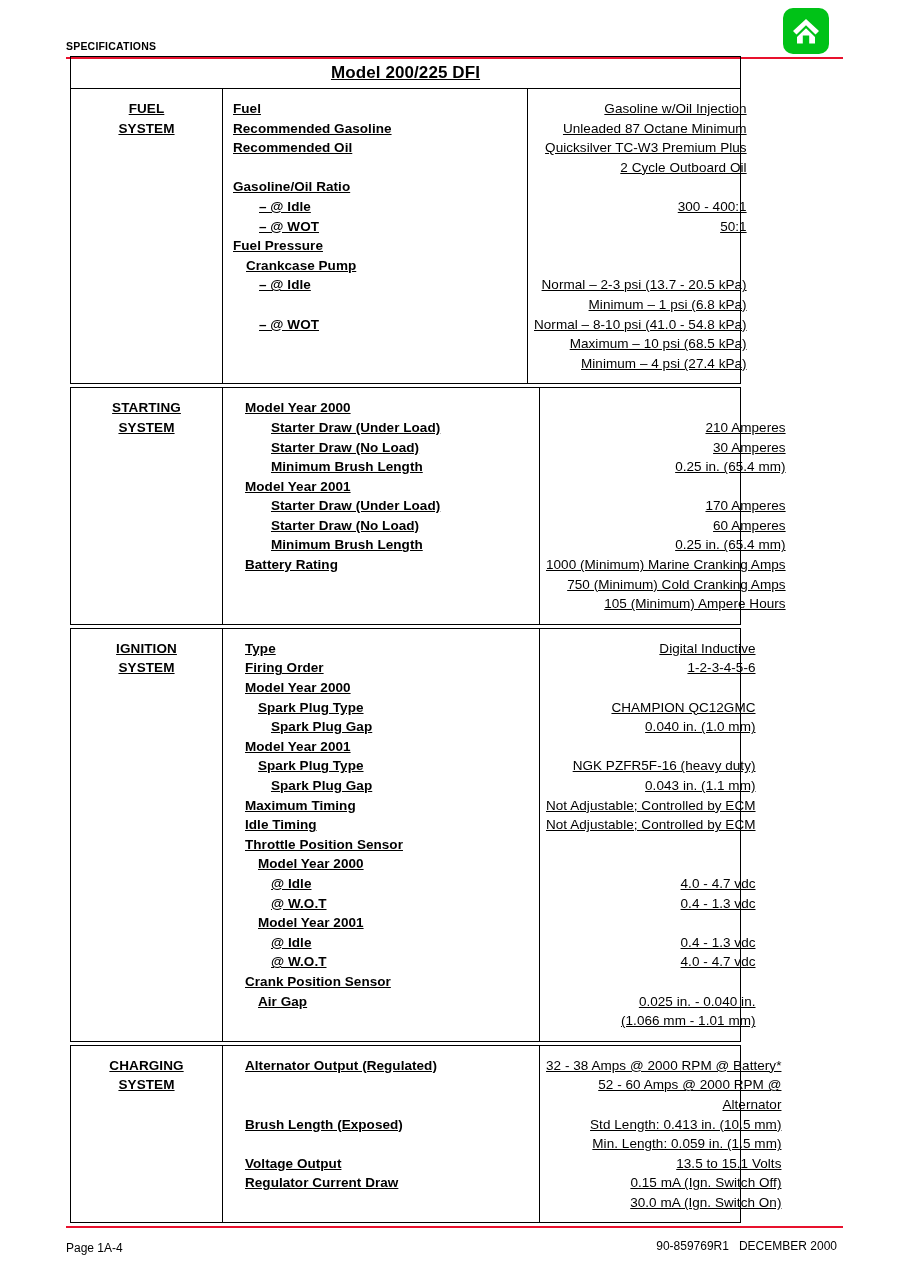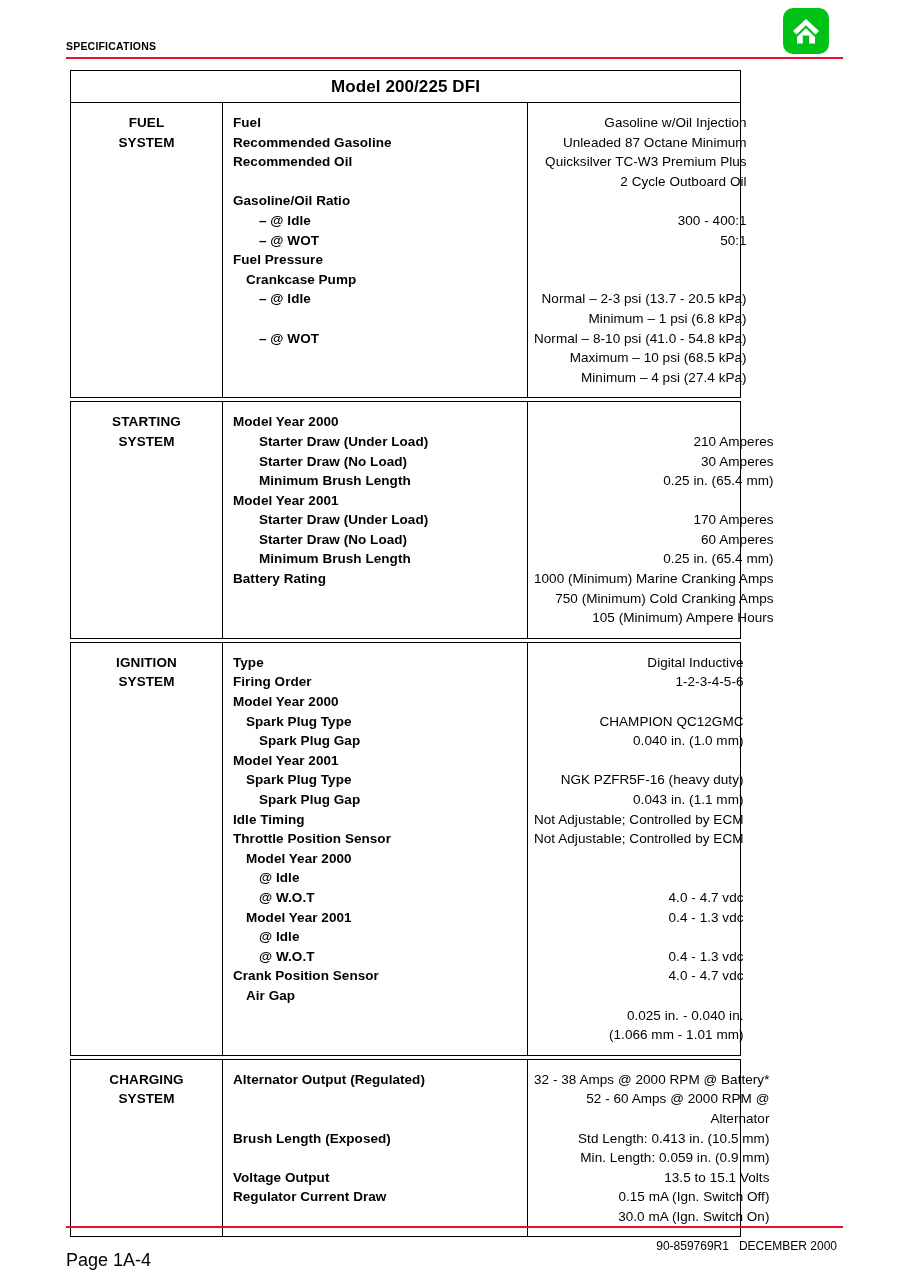--- a/index.html
+++ b/index.html
@@ -54,22 +54,23 @@
     display: flex;
     align-items: center;
     justify-content: center;
   }
   .home-icon svg { display: block; }
 
   
   .spec-table {
     position: absolute;
     left: 70px;
-    top: 70px;
+    top: 56px;
     width: 671px;
+    text-decoration: underline;
   }
   .title-block {
     border: 1.6px solid #000;
     height: 33px;
     display: flex;
     align-items: center;
     justify-content: center;
   }
   .title-block .title-text {
     font-size: 17px;
@@ -79,20 +80,21 @@
 
   .section-block {
     border: 1.6px solid #000;
     border-top: none;
     display: flex;
     position: relative;
   }
   .section-block.gap-above {
     border-top: 1.6px solid #000;
     margin-top: 3px;
+    gap: 12px;
   }
 
   .col-system {
     width: 152px;
     flex: 0 0 152px;
     border-right: 1.6px solid #000;
     padding-top: 10px;
     text-align: center;
   }
   .col-system .sys-line {
@@ -152,22 +154,22 @@
     position: absolute;
     left: 66px;
     top: 0;
     width: 777px;
     height: 2px;
     background: #e8112d;
   }
   .footer-left {
     position: absolute;
     left: 66px;
-    top: 27px;
-    font-size: 18px;
+    top: 15px;
+    font-size: 12px;
     line-height: 14px;
     white-space: nowrap;
   }
   .footer-right {
     position: absolute;
     right: 72px;
     top: 13px;
     font-size: 12px;
     line-height: 14px;
     white-space: nowrap;
@@ -275,20 +277,21 @@
         <div class="col-body">
           <div class="col-labels">
             <div class="row-label ind-0">Type</div>
             <div class="row-label ind-0">Firing Order</div>
             <div class="row-label ind-0">Model Year 2000</div>
             <div class="row-label ind-1">Spark Plug Type</div>
             <div class="row-label ind-2">Spark Plug Gap</div>
             <div class="row-label ind-0">Model Year 2001</div>
             <div class="row-label ind-1">Spark Plug Type</div>
             <div class="row-label ind-2">Spark Plug Gap</div>
+            <div class="row-label ind-0">Maximum Timing</div>
             <div class="row-label ind-0">Idle Timing</div>
             <div class="row-label ind-0">Throttle Position Sensor</div>
             <div class="row-label ind-1">Model Year 2000</div>
             <div class="row-label ind-2">@ Idle</div>
             <div class="row-label ind-2">@ W.O.T</div>
             <div class="row-label ind-1">Model Year 2001</div>
             <div class="row-label ind-2">@ Idle</div>
             <div class="row-label ind-2">@ W.O.T</div>
             <div class="row-label ind-0">Crank Position Sensor</div>
             <div class="row-label ind-1">Air Gap</div>
@@ -332,21 +335,21 @@
             <div class="row-label ind-0 blank">&nbsp;</div>
             <div class="row-label ind-0">Voltage Output</div>
             <div class="row-label ind-0">Regulator Current Draw</div>
             <div class="row-label ind-0 blank">&nbsp;</div>
           </div>
           <div class="col-values">
             <div class="row-value">32 - 38 Amps @ 2000 RPM @ Battery*</div>
             <div class="row-value">52 - 60 Amps @ 2000 RPM @</div>
             <div class="row-value">Alternator</div>
             <div class="row-value">Std Length: 0.413 in. (10.5 mm)</div>
-            <div class="row-value">Min. Length: 0.059 in. (0.9 mm)</div>
+            <div class="row-value">Min. Length: 0.059 in. (1.5 mm)</div>
             <div class="row-value">13.5 to 15.1 Volts</div>
             <div class="row-value">0.15 mA (Ign. Switch Off)</div>
             <div class="row-value">30.0 mA (Ign. Switch On)</div>
           </div>
         </div>
       </div>
     </div>
 </div>
 
 <div class="page-footer">

